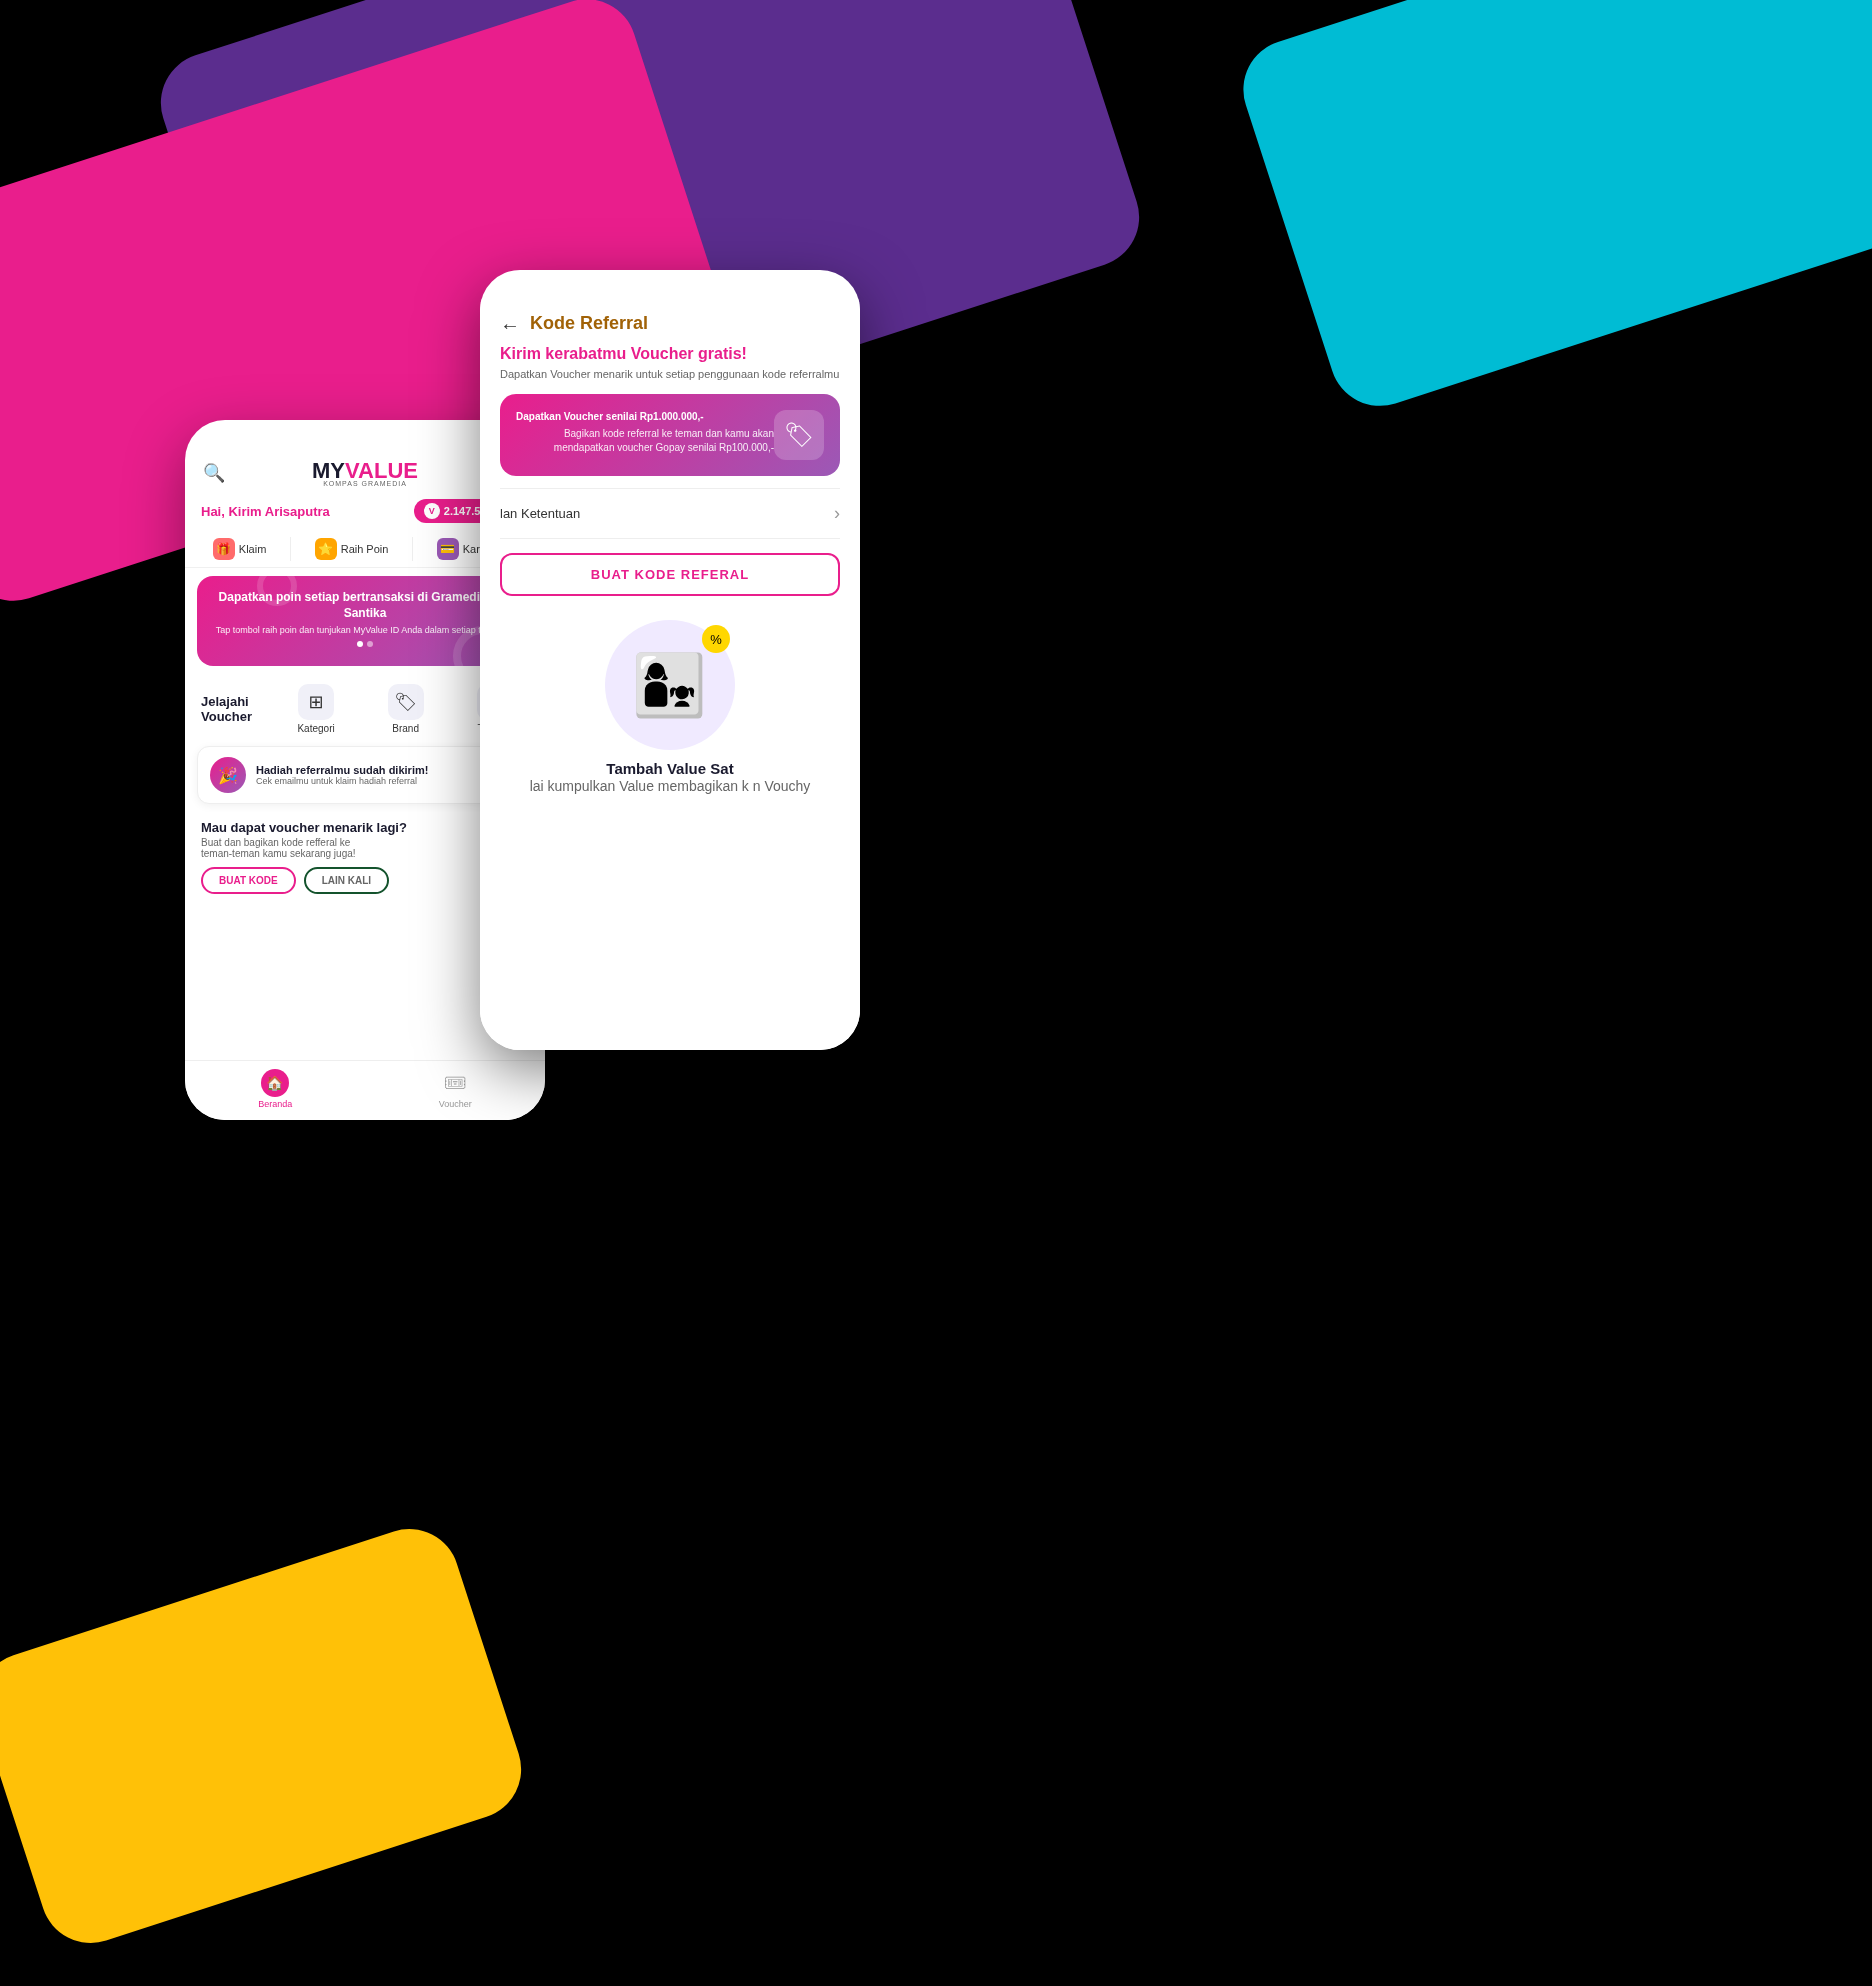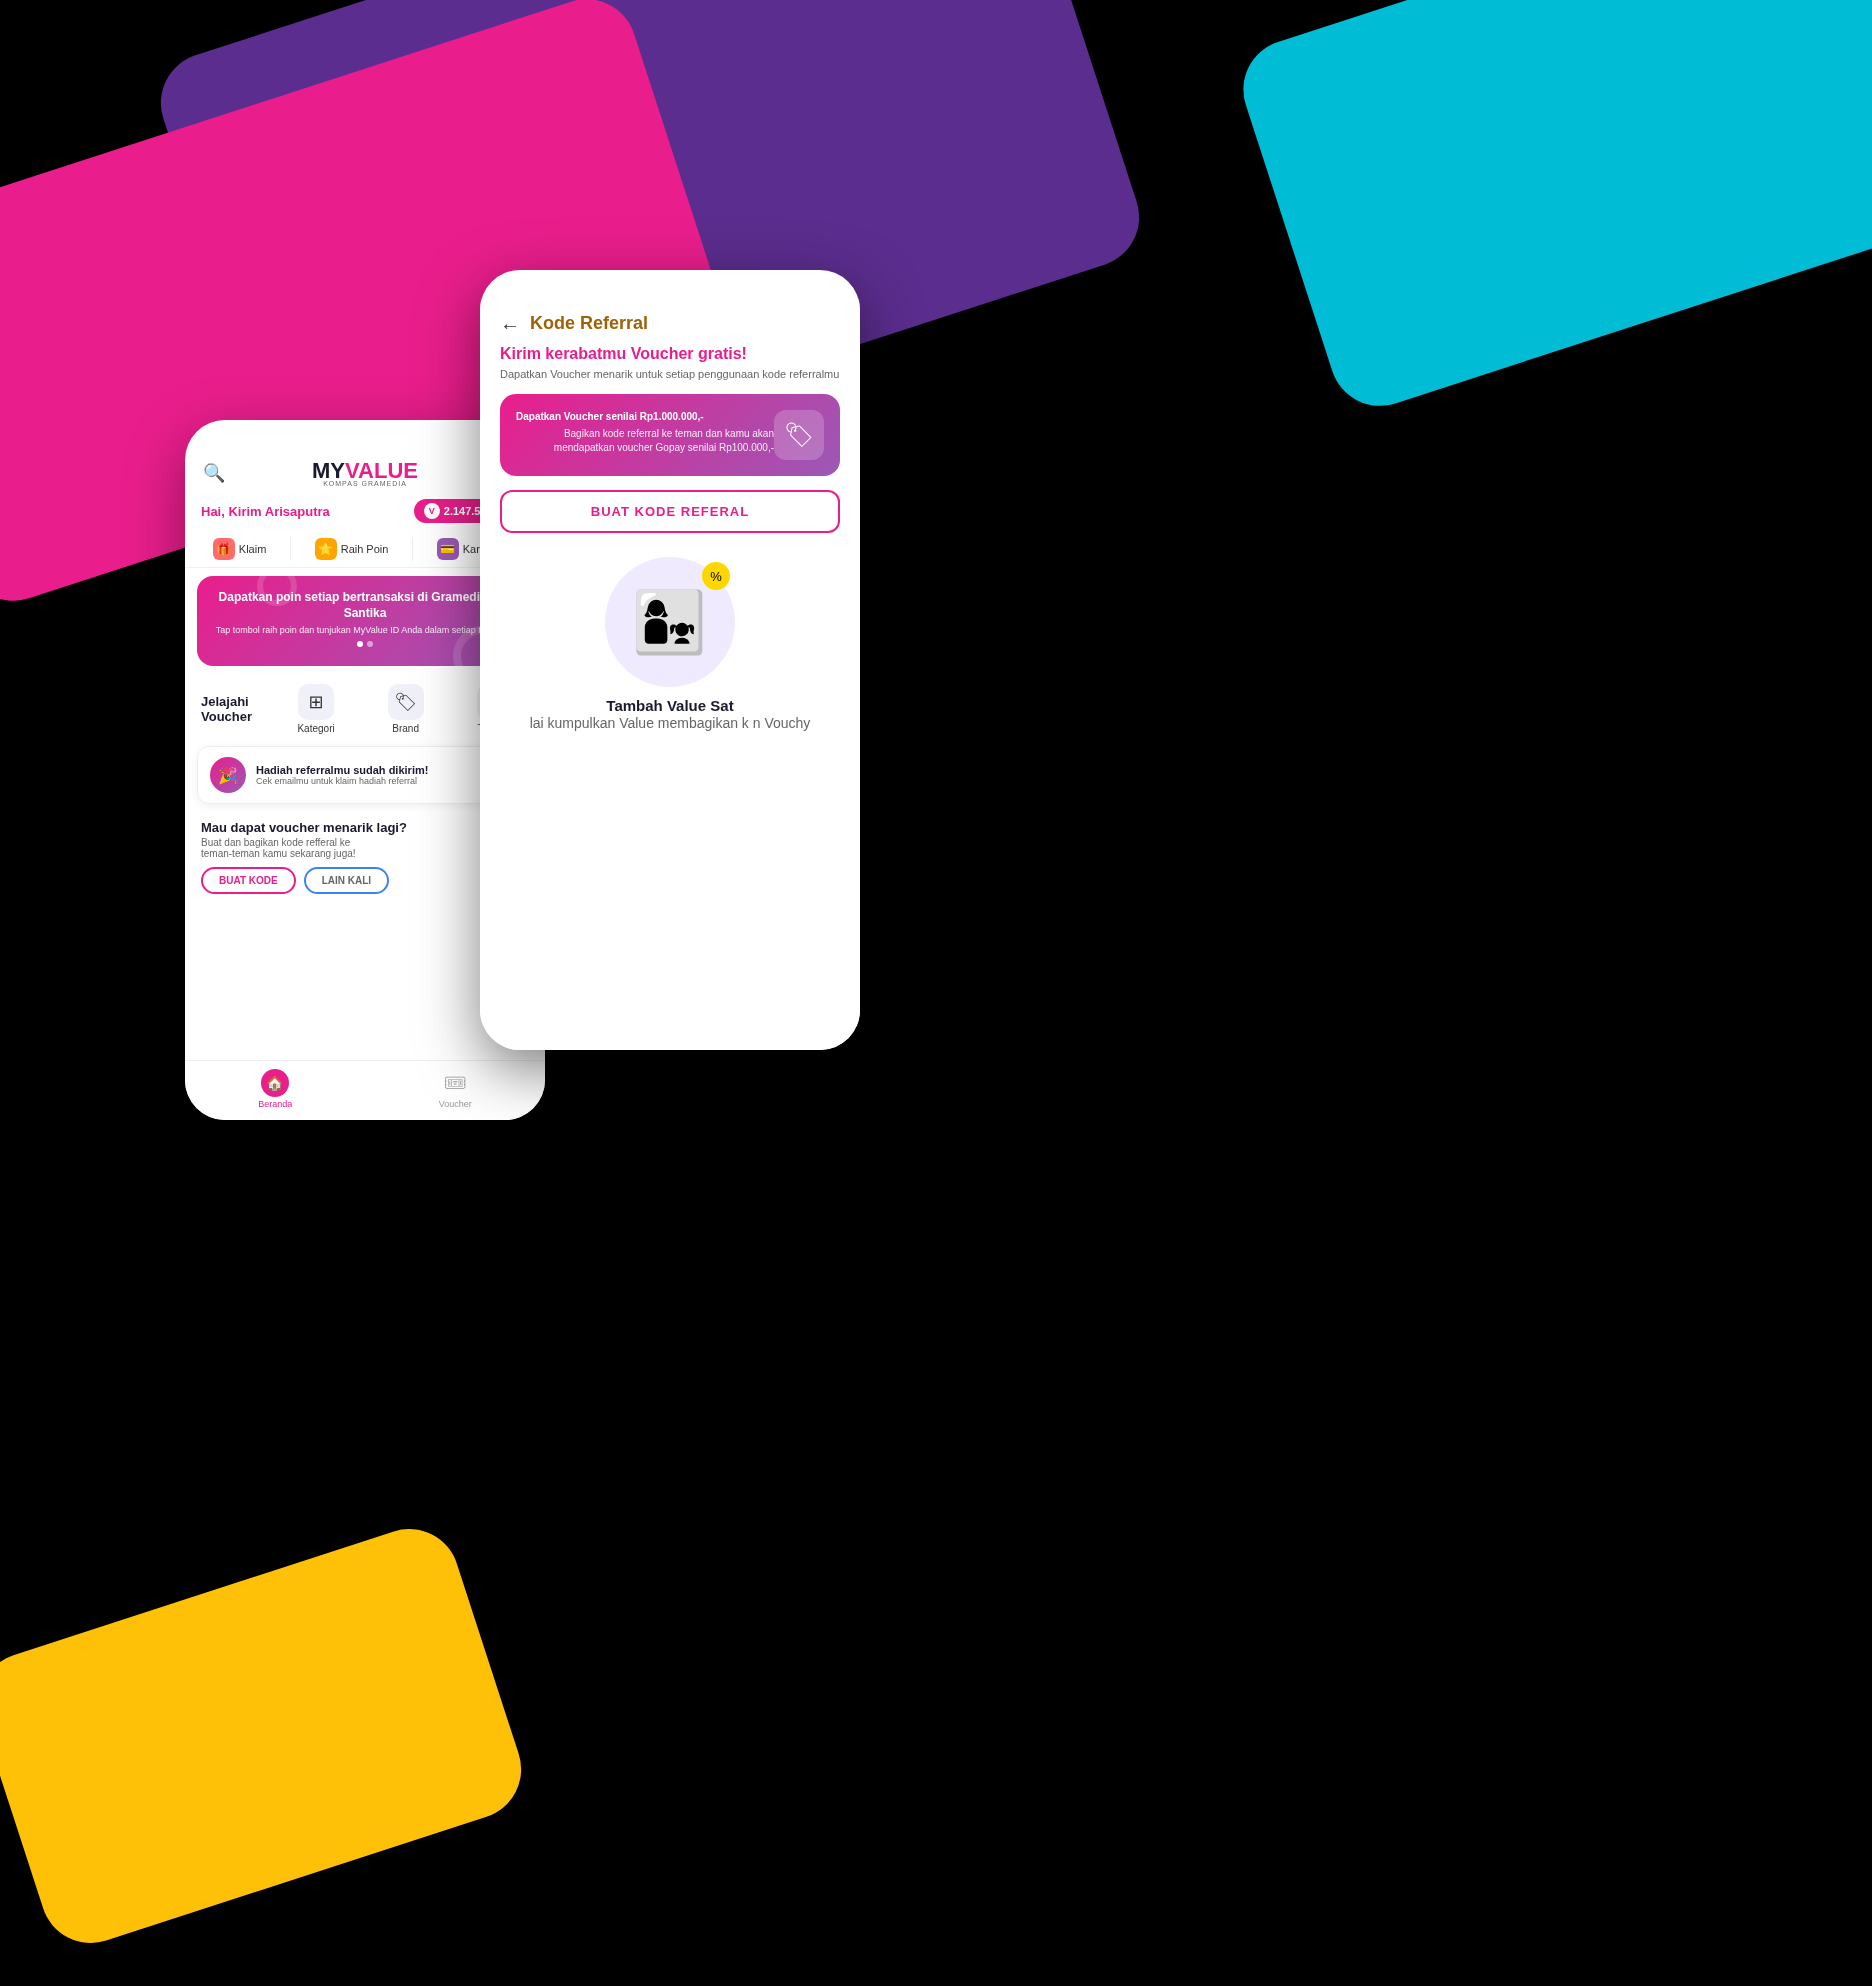--- a/index.html
+++ b/index.html
@@ -347,21 +347,21 @@
       border: 2px solid #E91E8C;
       color: #E91E8C;
       padding: 6px 16px;
       border-radius: 20px;
       font-size: 10px;
       font-weight: 700;
     }
 
     .btn-lain-kali {
       background: #fff;
-      border: 2px solid #3b82f6;
+      border: 2px solid #14532d;
       color: #666;
       padding: 6px 16px;
       border-radius: 20px;
       font-size: 10px;
       font-weight: 700;
     }
 
     
     .bottom-nav {
       position: absolute;
@@ -719,20 +719,24 @@
       <div class="voucher-card">
         <div class="voucher-card-text">
           <div class="voucher-card-title">Dapatkan Voucher senilai Rp1.000.000,-</div>
           <div class="voucher-card-sub">Bagikan kode referral ke teman dan kamu akan mendapatkan voucher Gopay senilai Rp100.000,-</div>
         </div>
         <div class="voucher-card-icon">
           <span style="font-size:24px;">🏷</span>
         </div>
       </div>
 
+      <div class="syarat-row">
+        <span class="syarat-label">lan Ketentuan</span>
+        <span class="syarat-arrow">›</span>
+      </div>
 
       <div class="buat-kode-btn">BUAT KODE REFERAL</div>
 
       <div class="illustration-area">
         <div class="illustration-circle">
           👩‍👧
           <div class="ill-badge">%</div>
         </div>
         <div class="ill-title">Tambah Value Sat</div>
         <div class="ill-sub">lai kumpulkan Value

